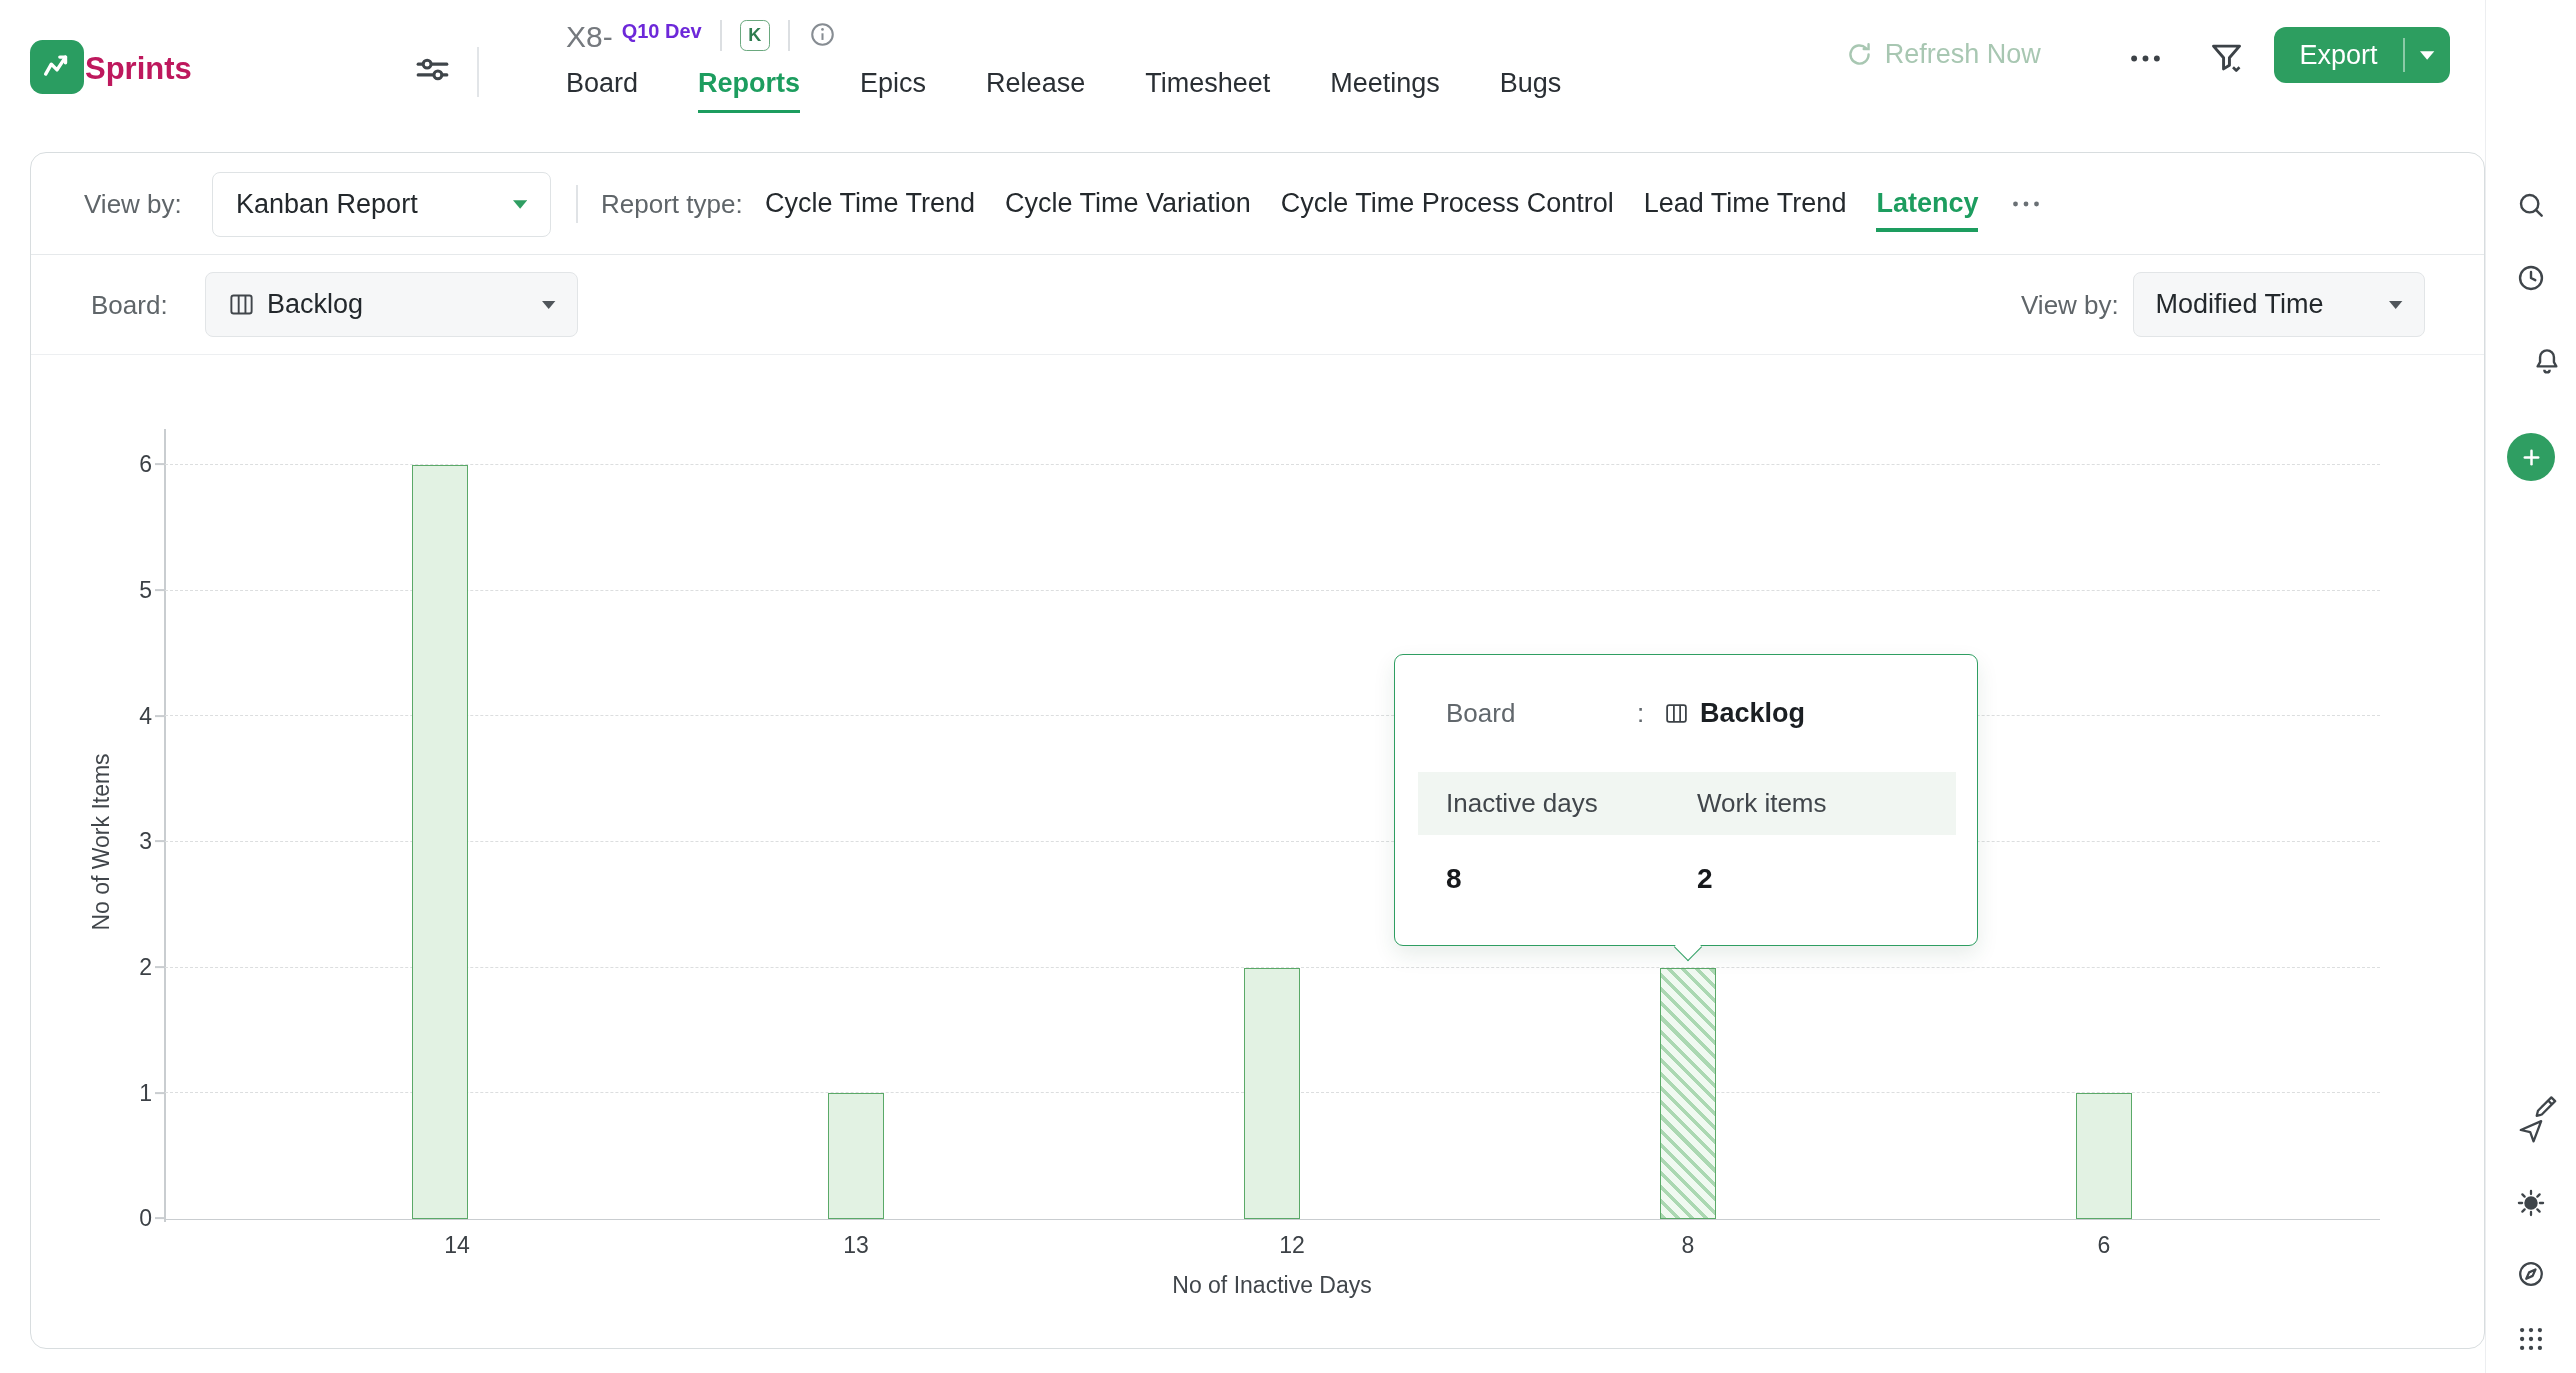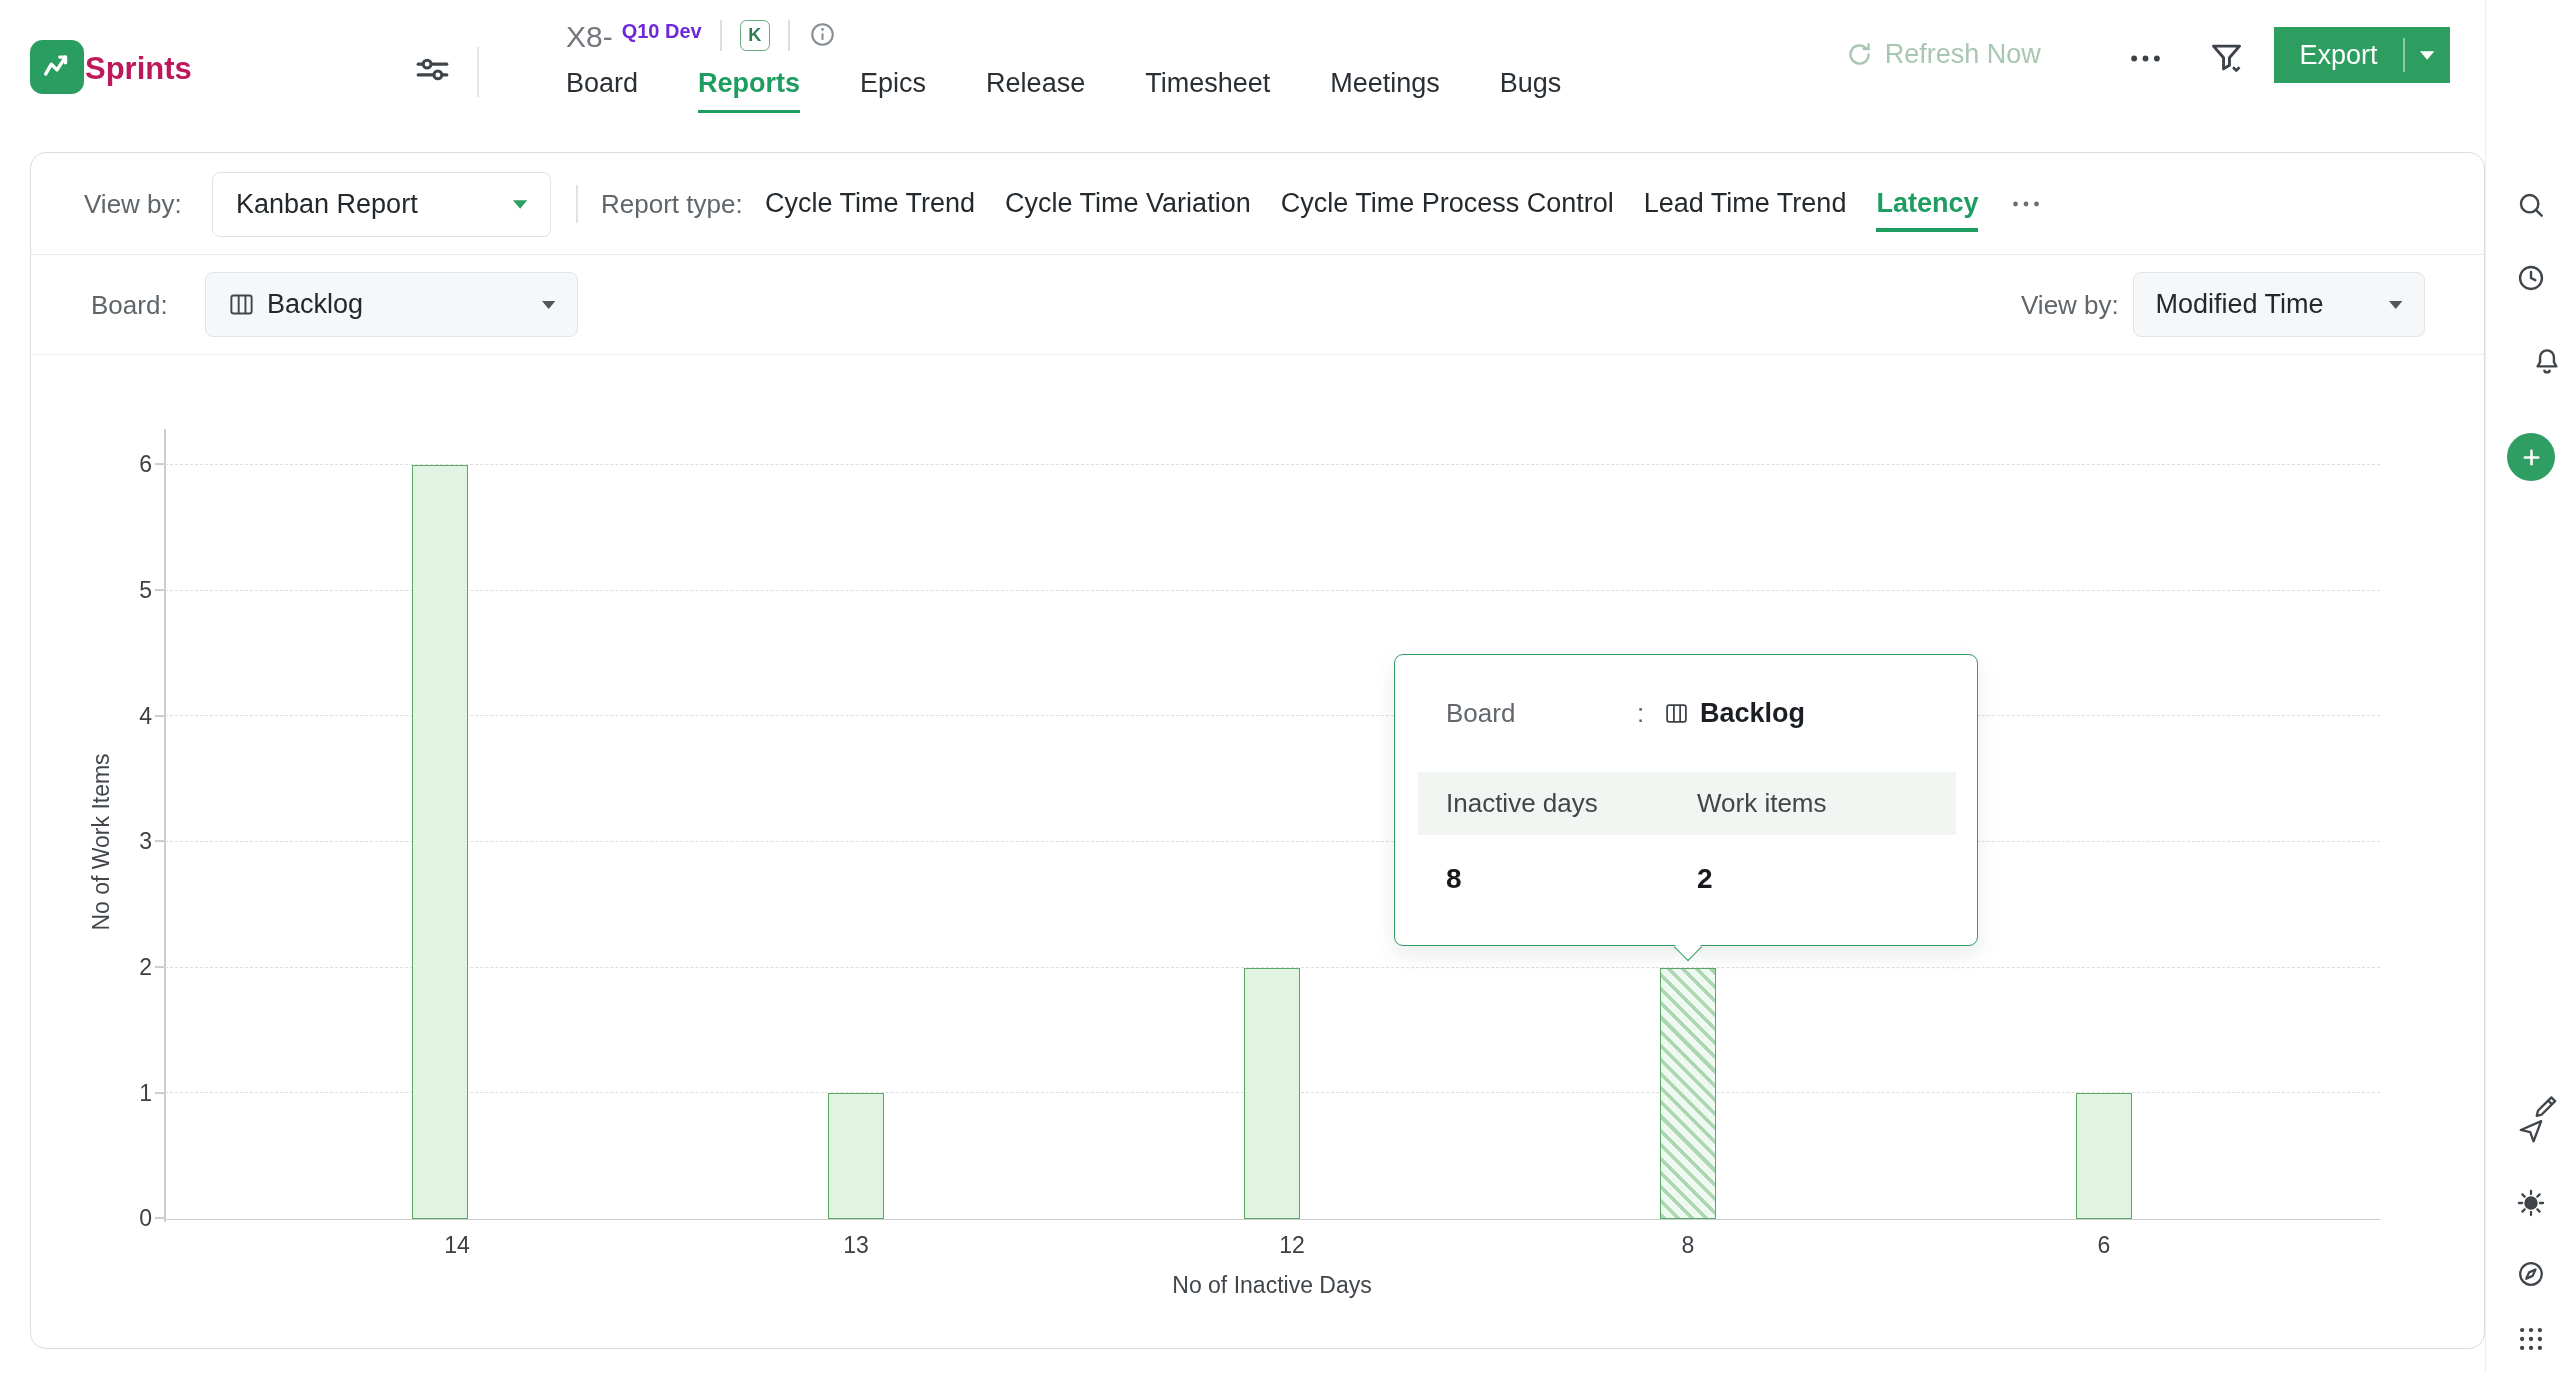--- a/index.html
+++ b/index.html
@@ -21,21 +21,21 @@
   .kbadge{min-width:30.5px;height:30.5px;border:1.8px solid #6aa87e;border-radius:6.3px;color:#2e7d4f;font-size:18px;font-weight:700;display:flex;align-items:center;justify-content:center;padding:0 5.4px}
   .info-ic{width:29px;height:29px;color:#878d93}
 
   .tabs{position:absolute;left:566px;top:68px;display:flex;gap:60px}
   .tab{font-size:27px;color:#2a2f34;padding-bottom:10.8px;cursor:pointer;white-space:nowrap}
   .tab.active{color:#1d9d5f;font-weight:700;border-bottom:3.6px solid #1d9d5f}
 
   .refresh{position:absolute;left:1845px;top:39px;display:flex;align-items:center;gap:10.8px;color:#a8c7b2;font-size:27px;cursor:pointer}
   .more-dots{position:absolute;left:2126px;top:39px;width:39px;height:39px;color:#3c4247;cursor:pointer}
   .funnel{position:absolute;left:2207px;top:38px;width:39px;height:39px;color:#3c4247;cursor:pointer}
-  .export{position:absolute;left:2274px;top:27px;width:176px;height:56px;border-radius:0;background:#2d9e60;display:flex;align-items:center;cursor:pointer}
+  .export{position:absolute;left:2274px;top:27px;width:176px;height:56px;border-radius:12px;background:#2d9e60;display:flex;align-items:center;cursor:pointer}
   .export-label{flex:1;text-align:center;color:#fff;font-size:27px}
   .export-split{width:1.8px;height:34px;background:rgba(255,255,255,.45)}
   .export-caret{width:45px;display:flex;justify-content:center}
   .avatar{position:absolute;left:2494px;top:28px;width:56px;height:56px;border-radius:50%;background:#d9c6ad;overflow:visible;cursor:pointer}
   .avatar svg{border-radius:50%}
   .gear-badge{position:absolute;right:-7.2px;bottom:-3.6px;width:25px;height:25px;background:#fff;border-radius:50%;display:flex;align-items:center;justify-content:center;color:#474d53}
 
   
   .card{position:absolute;left:30px;top:152px;width:2455px;height:1197px;border:1.8px solid #d8dddf;border-radius:16px;background:#fff}
 

